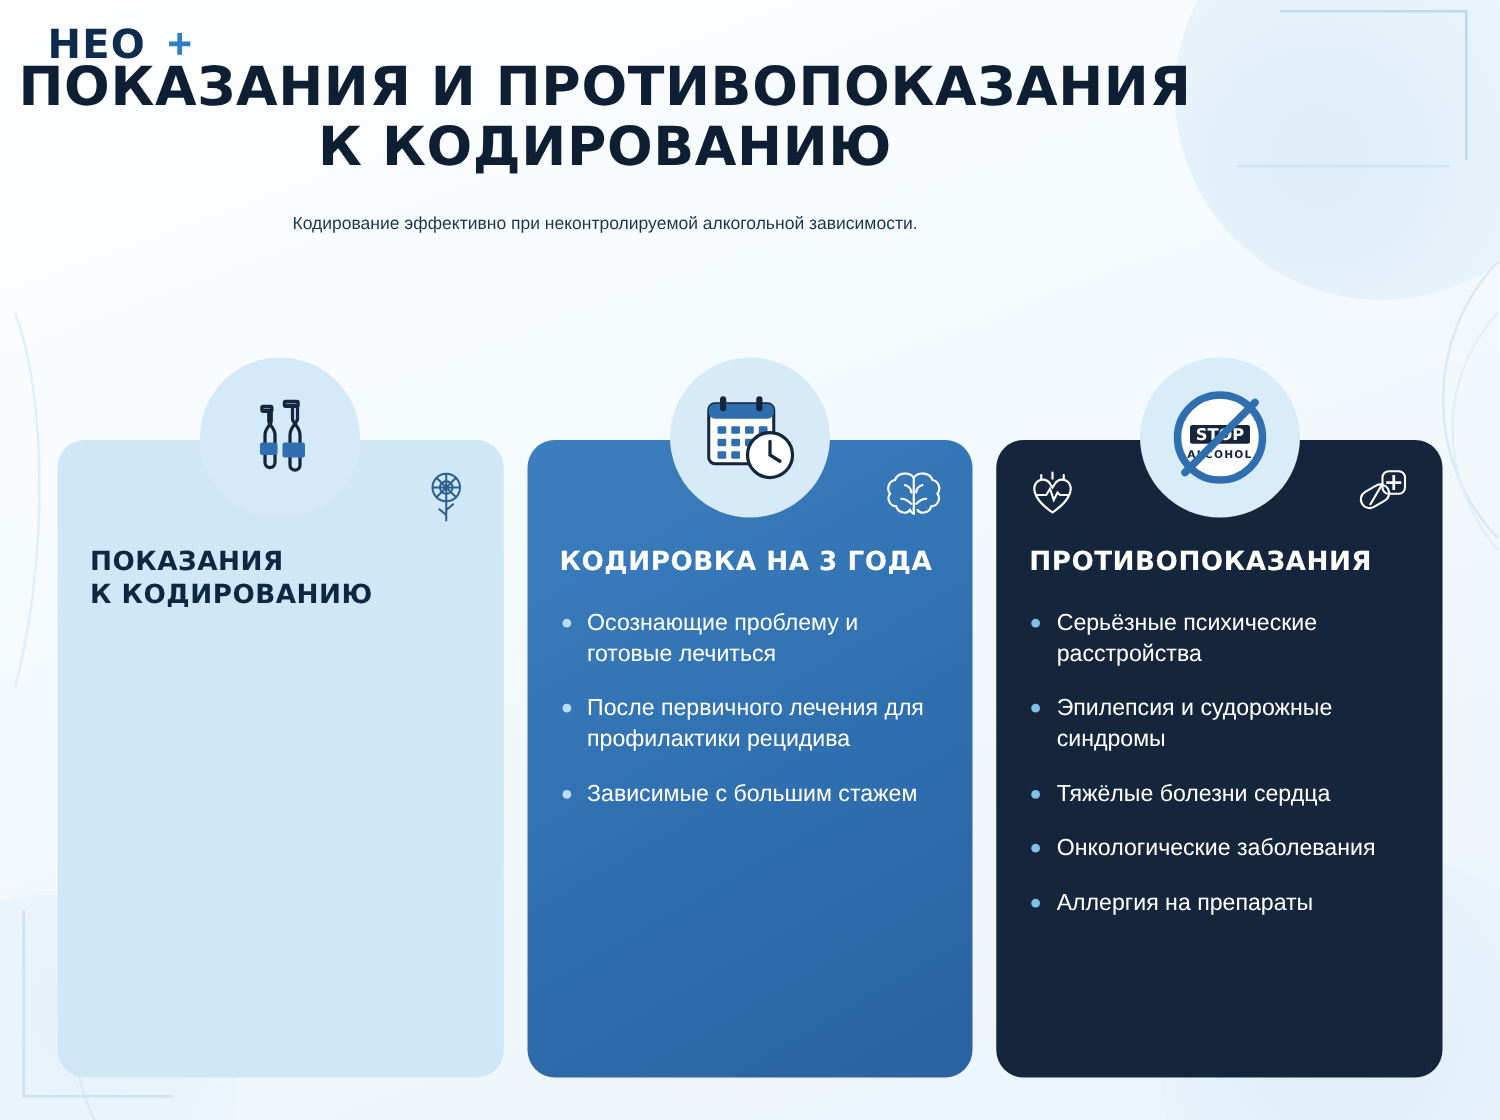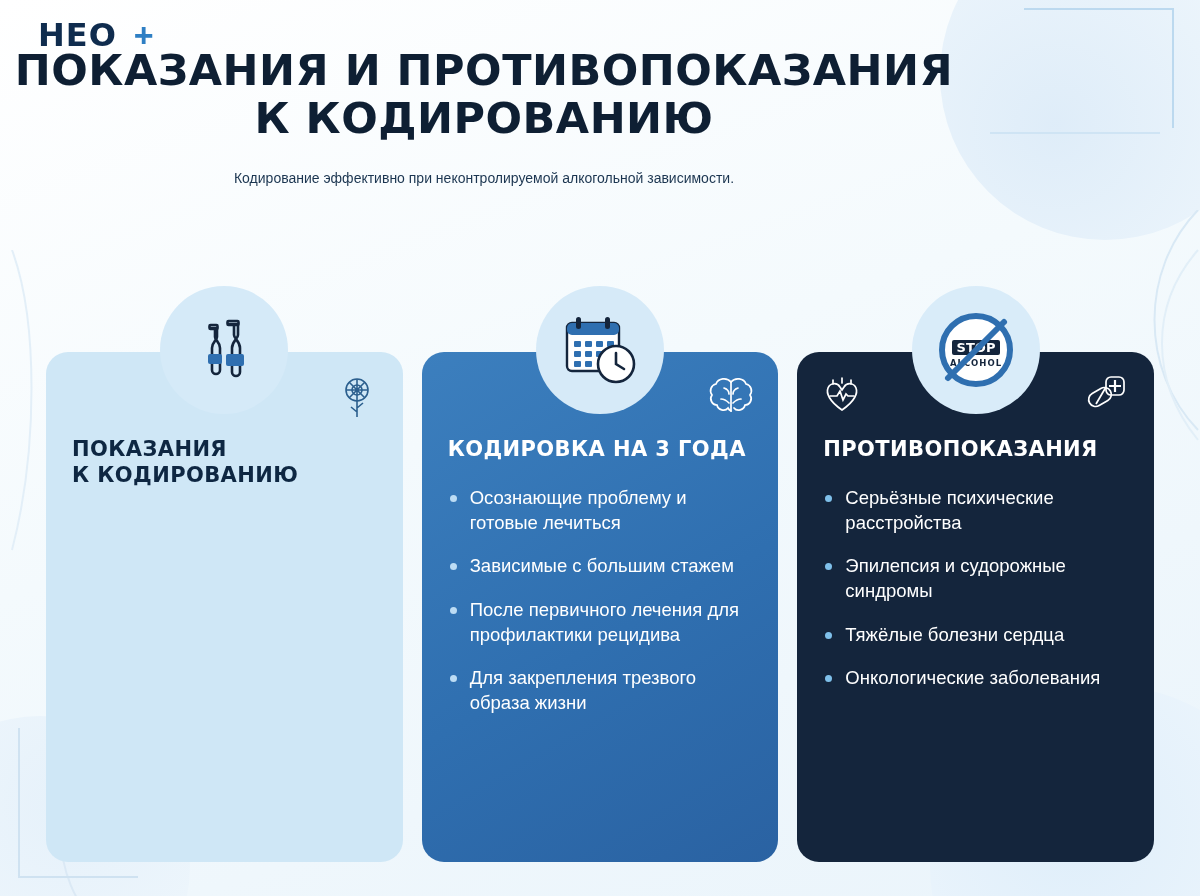--- a/index.html
+++ b/index.html
@@ -247,23 +247,22 @@
             <path d="M23 8 v29 M16 14 c3 1 5 3 5 6 M30 14 c-3 1 -5 3 -5 6 M13 25 c3 0 6 2 8 4 M33 25 c-3 0 -6 2 -8 4"></path>
           </g>
         </svg>
       </div>
 
       <div class="card-head">
         <div>КОДИРОВКА НА 3 ГОДА</div>
       </div>
       <ul class="items">
         <li>Осознающие проблему и готовые лечиться</li>
+        <li>После первичного лечения для профилактики рецидива</li>
         <li>Зависимые с большим стажем</li>
-        <li>После первичного лечения для профилактики рецидива</li>
-        <li>Для закрепления трезвого образа жизни</li>
       </ul>
     </div>
 
     <div class="card card-3">
       <div class="badge badge-3">
         <svg width="100" height="100" viewBox="0 0 100 100">
           <circle cx="50" cy="50" r="34" fill="#ffffff" stroke="#2f6fb0" stroke-width="6"></circle>
           <rect x="26" y="40" width="48" height="15" rx="2" fill="#14253c"></rect>
           <text x="50" y="52" text-anchor="middle" font-family="DejaVu Sans, sans-serif" font-size="13" font-weight="700" fill="#ffffff">STOP</text>
           <text x="50" y="66" text-anchor="middle" font-family="DejaVu Sans, sans-serif" font-size="8.5" font-weight="700" fill="#14253c" letter-spacing="1">ALCOHOL</text>
@@ -291,17 +290,18 @@
       </div>
 
       <div class="card-head">
         <div>ПРОТИВОПОКАЗАНИЯ</div>
       </div>
       <ul class="items">
         <li>Серьёзные психические расстройства</li>
         <li>Эпилепсия и судорожные синдромы</li>
         <li>Тяжёлые болезни сердца</li>
         <li>Онкологические заболевания</li>
+        <li>Аллергия на препараты</li>
       </ul>
     </div>
 
   </div>
 </div>
 
 </body></html>

